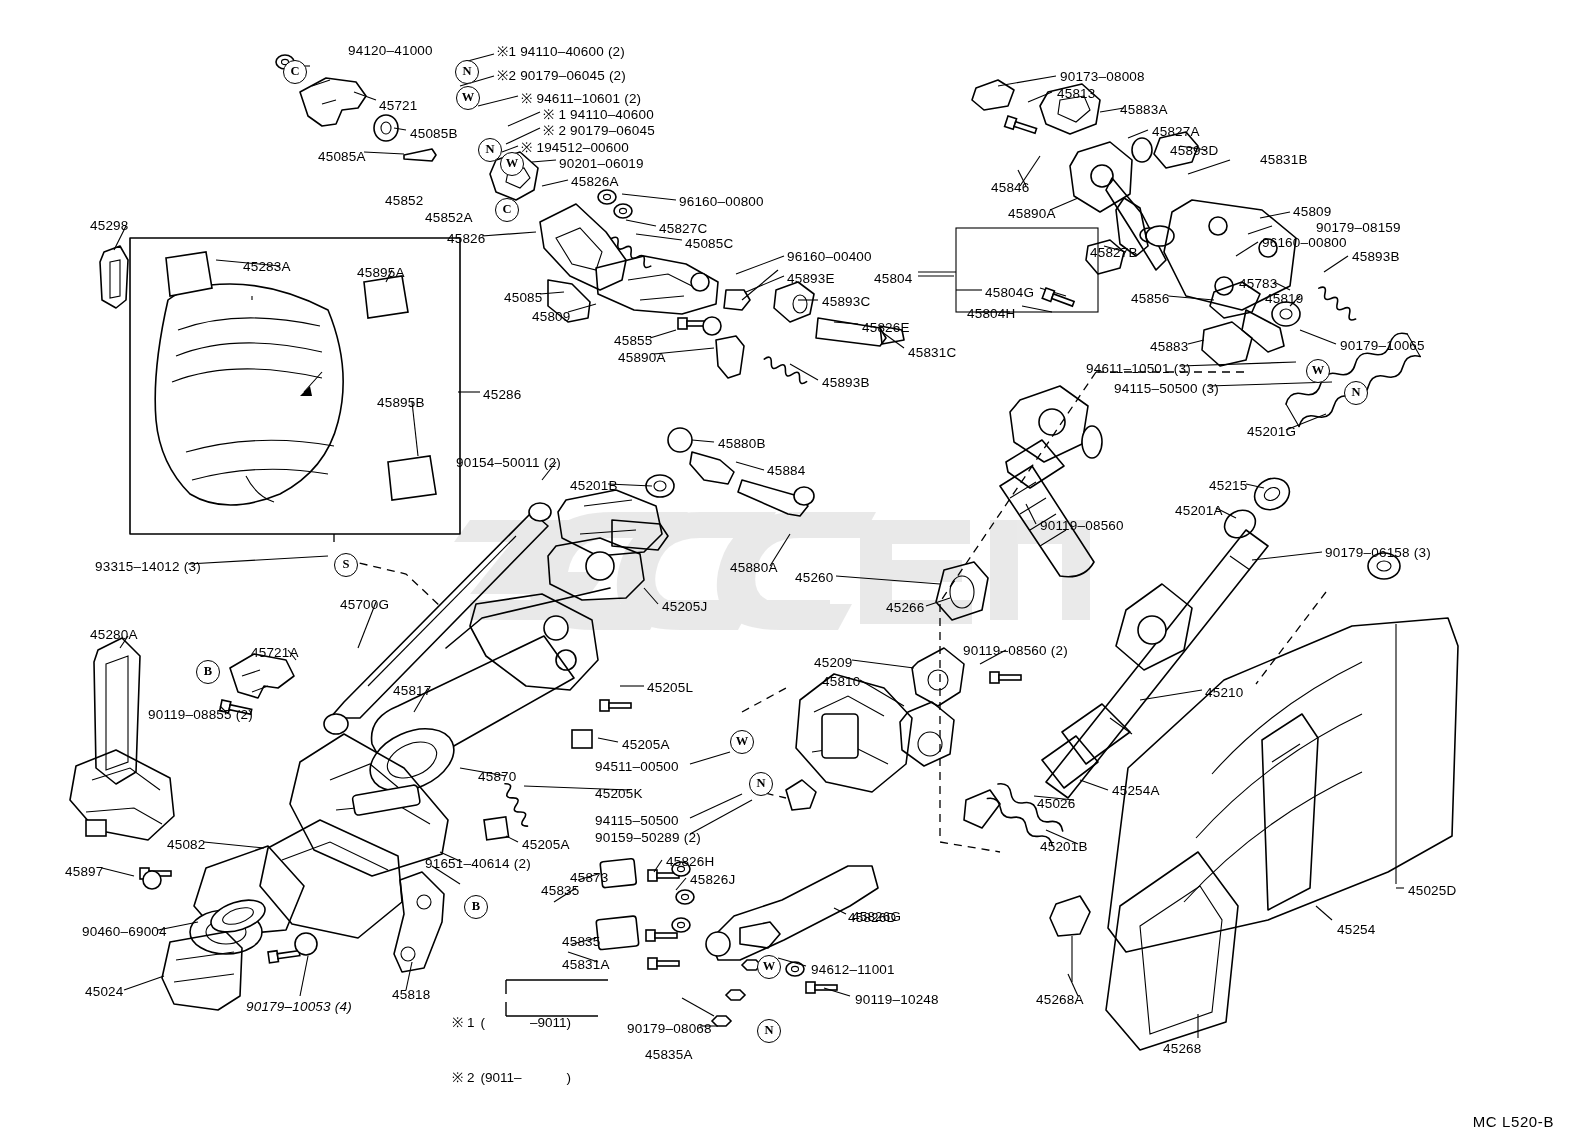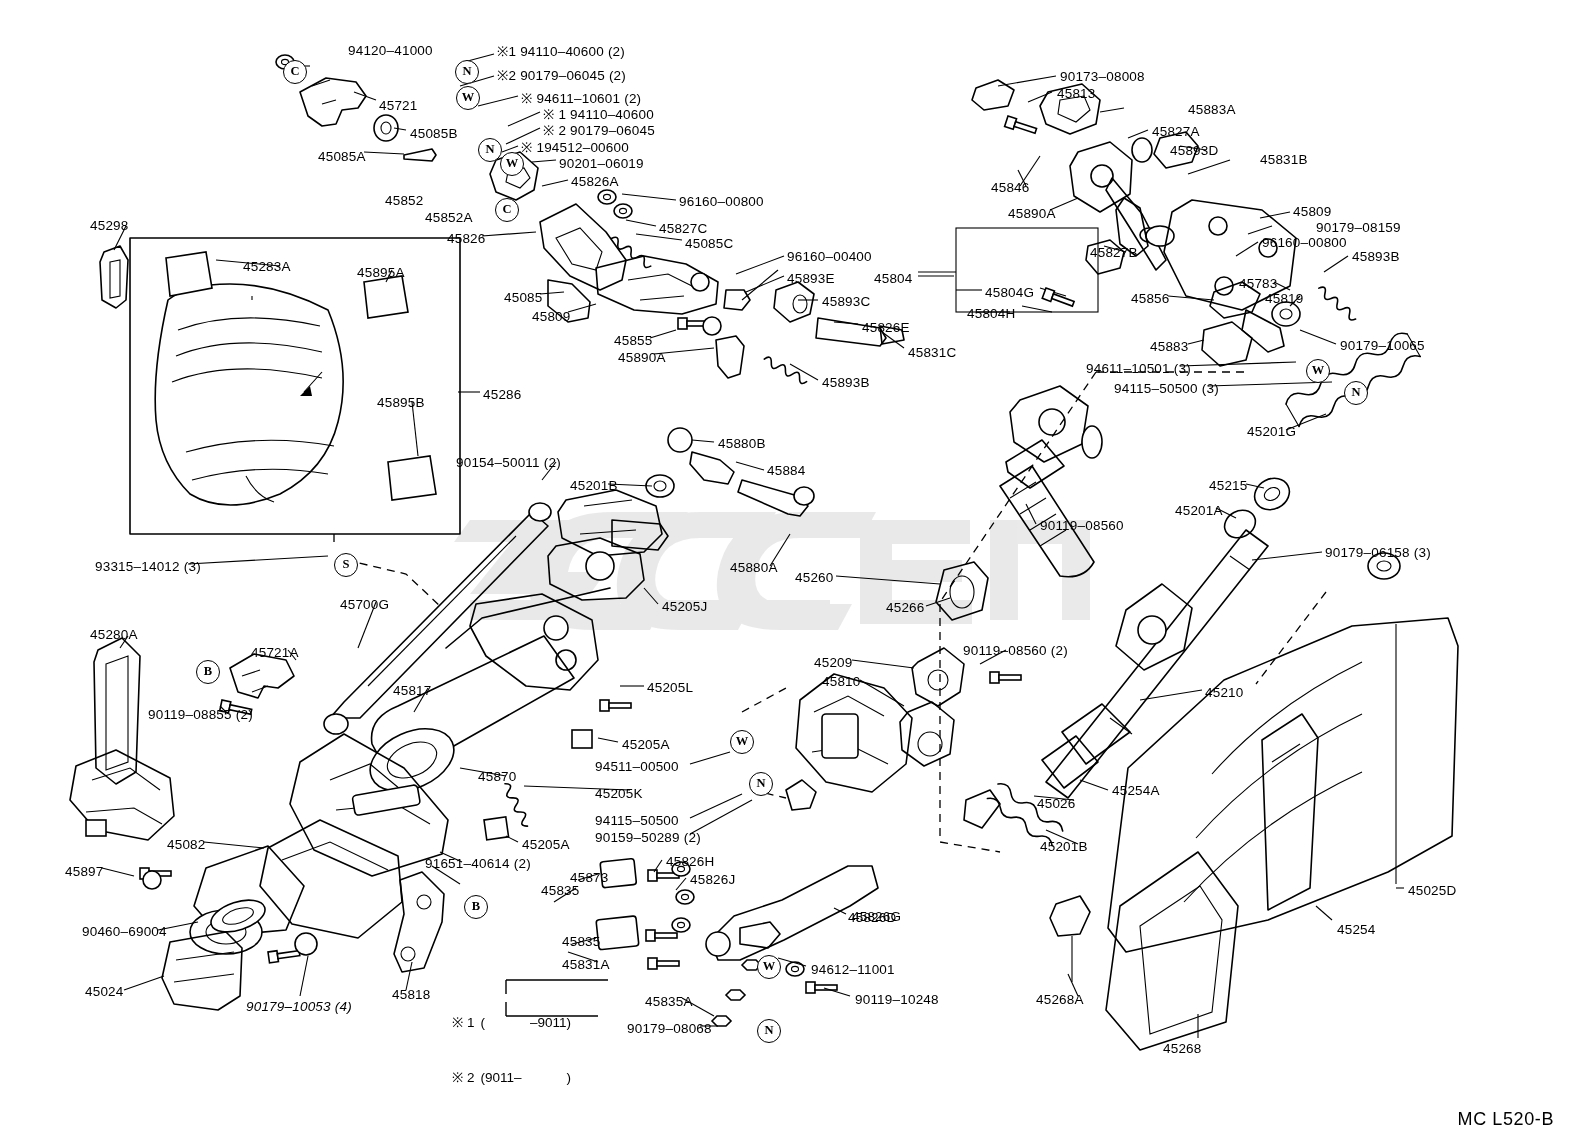--- a/index.html
+++ b/index.html
@@ -29,21 +29,21 @@
     font-size: 13.5px;
     color: #000000;
     white-space: nowrap;
     letter-spacing: 0.2px;
     line-height: 1.05;
   }
   .footer {
     position: absolute;
     right: 22px;
     bottom: 18px;
-    font-size: 18px;
+    font-size: 15px;
     letter-spacing: 0.6px;
     color: #000;
     font-family: "Liberation Sans", sans-serif;
   }
   .circ {
     position: absolute;
     width: 22px; height: 22px;
     border: 1.6px solid #000;
     border-radius: 50%;
     font-size: 12.5px;
@@ -541,25 +541,25 @@
       <div class="lbl" style="left: 690px; top: 873px;">45826J</div>
       <div class="lbl" style="left: 852px; top: 910px;">45826G</div>
       <div class="lbl" style="left: 562px; top: 935px;">45835</div>
       <div class="lbl" style="left: 562px; top: 958px; text-align: center;">45831A</div>
       <div class="lbl" style="left: 82px; top: 925px;">90460–69004</div>
       <div class="lbl" style="left: 85px; top: 985px;">45024</div>
       <div class="lbl" style="left: 246px; top: 1000px; font-style: italic;">90179–10053 (4)</div>
       <div class="lbl" style="left: 392px; top: 988px;">45818</div>
       <div class="lbl" style="left: 811px; top: 963px;">94612–11001</div>
       <div class="lbl" style="left: 855px; top: 993px;">90119–10248</div>
-      <div class="lbl" style="left: 645px; top: 995px;">45835A</div>
+      <div class="lbl" style="left: 645px; top: 1048px;">45835A</div>
       <div class="lbl" style="left: 627px; top: 1022px;">90179–08068</div>
       <div class="lbl" style="left: 1060px; top: 70px;">90173–08008</div>
       <div class="lbl" style="left: 1057px; top: 87px;">45813</div>
-      <div class="lbl" style="left: 1188px; top: 103px;">45883A</div>
+      <div class="lbl" style="left: 1120px; top: 103px;">45883A</div>
       <div class="lbl" style="left: 1152px; top: 125px;">45827A</div>
       <div class="lbl" style="left: 1170px; top: 144px;">45893D</div>
       <div class="lbl" style="left: 1260px; top: 153px;">45831B</div>
       <div class="lbl" style="left: 991px; top: 181px;">45846</div>
       <div class="lbl" style="left: 1008px; top: 207px;">45890A</div>
       <div class="lbl" style="left: 1293px; top: 205px;">45809</div>
       <div class="lbl" style="left: 1316px; top: 221px;">90179–08159</div>
       <div class="lbl" style="left: 1262px; top: 236px;">96160–00800</div>
       <div class="lbl" style="left: 1352px; top: 250px;">45893B</div>
       <div class="lbl" style="left: 874px; top: 272px;">45804</div>

